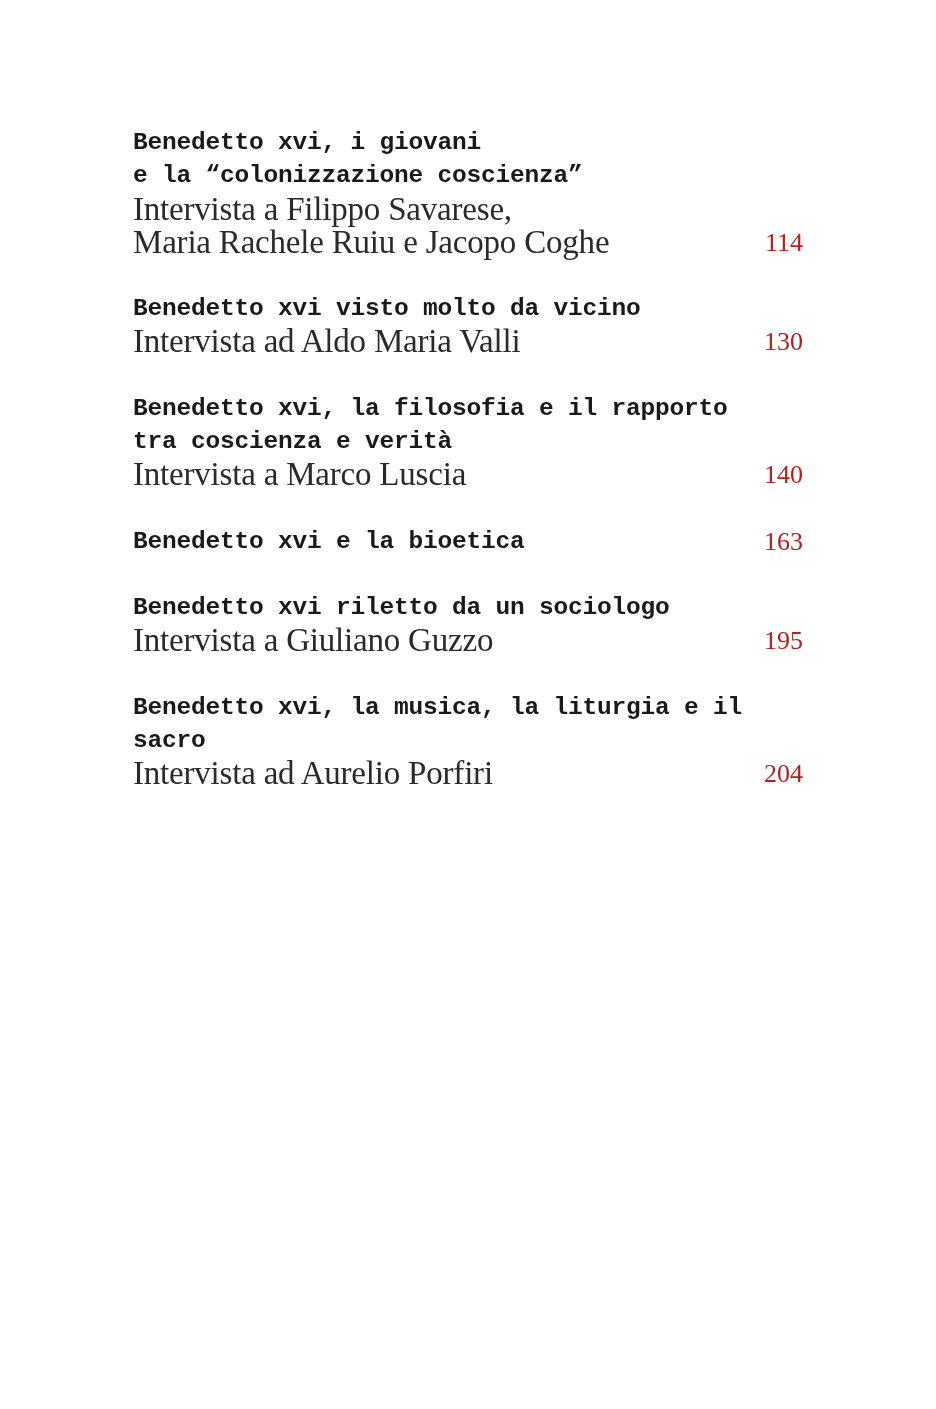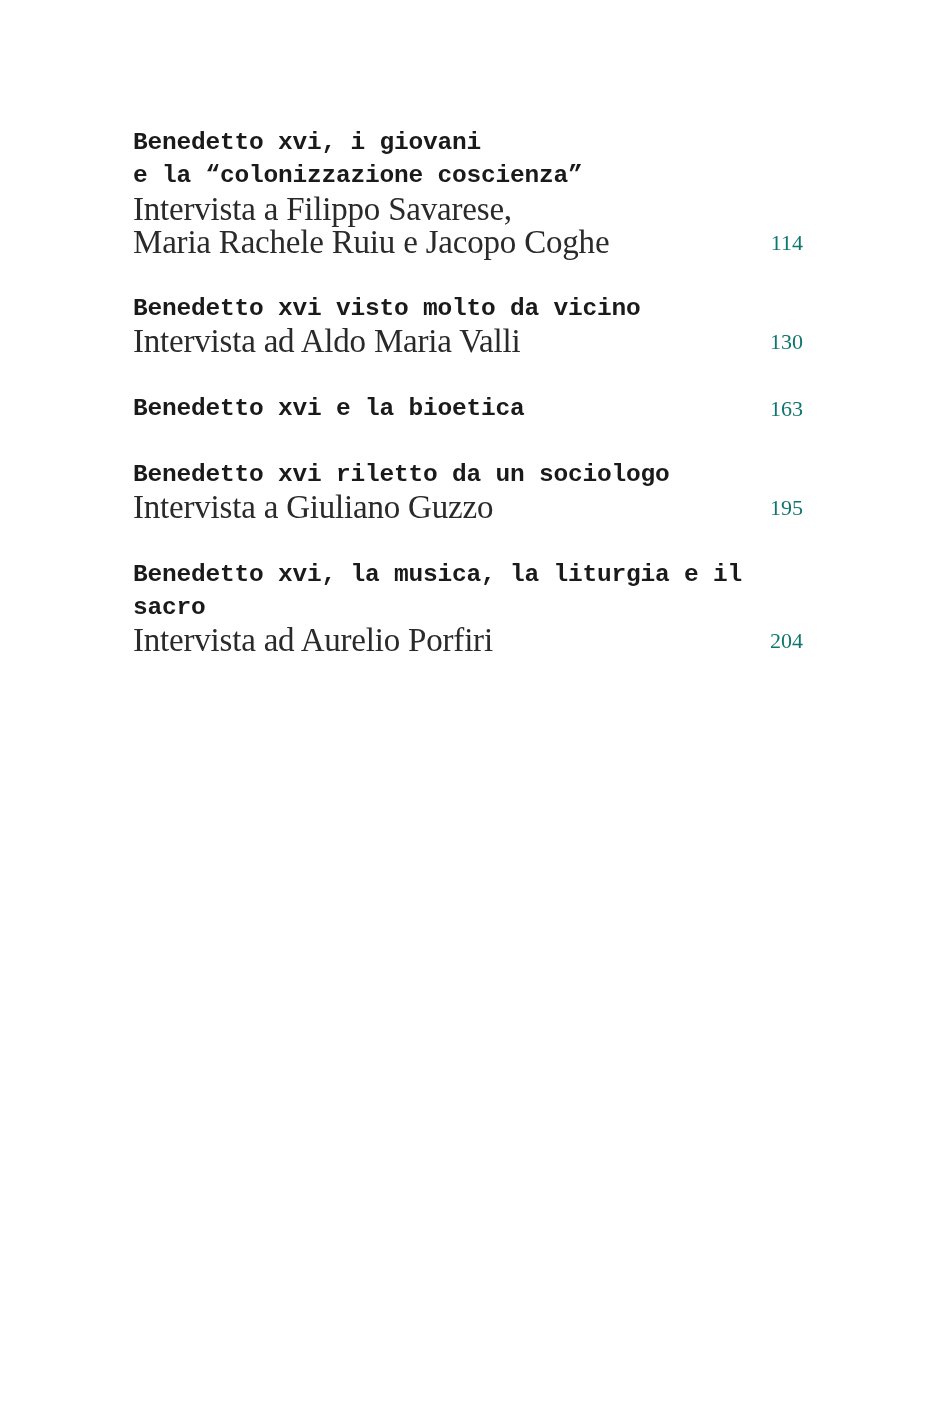--- a/index.html
+++ b/index.html
@@ -1,41 +1,47 @@
 <!DOCTYPE html>
 <html><head>
 <meta charset="utf-8">
 <style>
   html, body { margin: 0; padding: 0; background: #ffffff; }
   body { width: 936px; height: 1409px; position: relative; overflow: hidden; }
   .toc { position: absolute; left: 133px; top: 126px; width: 670px; font-family: "Liberation Serif", "DejaVu Serif", serif; color: #1a1a1a; }
   .entry { position: relative; margin-bottom: 33px; }
   .title { font-size: 24.5px; line-height: 33.3px; font-weight: bold; letter-spacing: -0.2px; font-family: Liberation Mono, monospace; }
   .sub { font-size: 33px; line-height: 33.3px; font-weight: normal; color: #2a2a2a; letter-spacing: -0.2px; }
-  .page { position: absolute; right: 0; bottom: 0; font-size: 22px; line-height: 33.3px; color: #0f766e; }
+  .page { position: absolute; right: 0; bottom: 0; font-size: 26px; line-height: 33.3px; color: #b91c1c; }
 </style>
 </head>
 <body>
 
 <div class="toc">
 
   <div class="entry">
     <div class="title">Benedetto xvi, i giovani</div>
     <div class="title">e la “colonizzazione coscienza”</div>
     <div class="sub">Intervista a Filippo Savarese,</div>
     <div class="sub">Maria Rachele Ruiu e Jacopo Coghe</div>
     <span class="page">114</span>
   </div>
 
   <div class="entry">
     <div class="title">Benedetto xvi visto molto da vicino</div>
     <div class="sub">Intervista ad Aldo Maria Valli</div>
     <span class="page">130</span>
   </div>
 
+  <div class="entry">
+    <div class="title">Benedetto xvi, la filosofia e il rapporto</div>
+    <div class="title">tra coscienza e verità</div>
+    <div class="sub">Intervista a Marco Luscia</div>
+    <span class="page">140</span>
+  </div>
 
   <div class="entry">
     <div class="title">Benedetto xvi e la bioetica</div>
     <span class="page">163</span>
   </div>
 
 
 
   <div class="entry">
     <div class="title">Benedetto xvi riletto da un sociologo</div>

